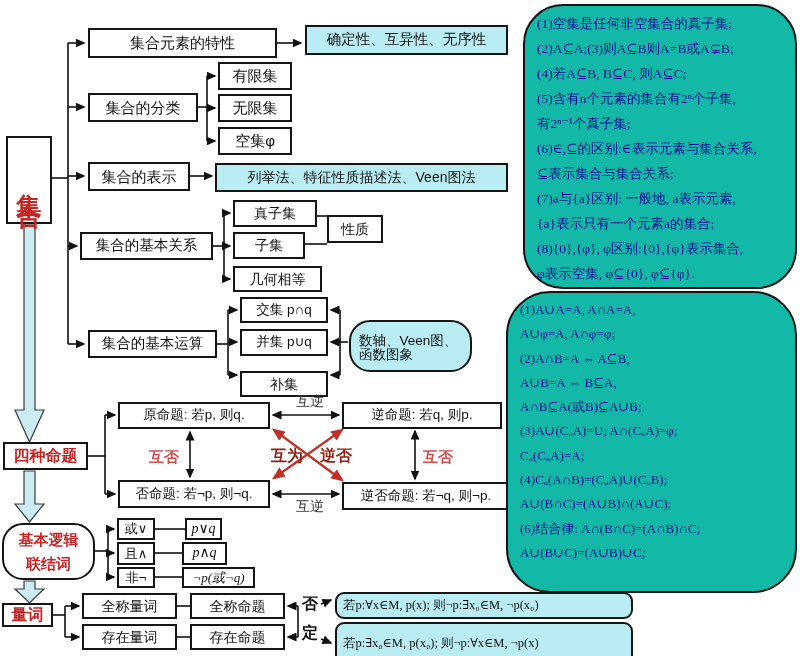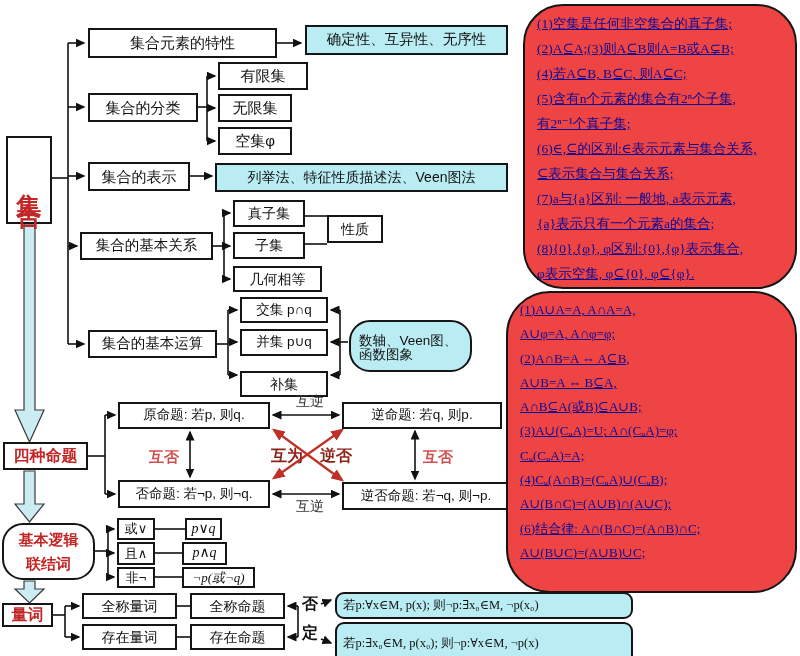--- a/index.html
+++ b/index.html
@@ -9,22 +9,22 @@
   .box{position:absolute;box-sizing:border-box;background:#fff;border:2px solid #151515;
        display:flex;align-items:center;justify-content:center;font-size:15px;color:#111;
        z-index:2;line-height:1.05;white-space:nowrap;}
   .cyan{background:#b9edf3;}
   .round10{border-radius:10px;}
   .round8{border-radius:9px;}
   .redtx{color:#c22727;font-weight:bold;}
   .lbl{position:absolute;z-index:3;display:flex;align-items:center;justify-content:center;
        white-space:nowrap;}
   .serifit{font-family:"Liberation Serif","DejaVu Serif",serif;font-style:italic;}
-  .panel{position:absolute;box-sizing:border-box;background:#ef4444;border:2px solid #151515;
-         z-index:2;color:#0a0a96;font-family:"Liberation Serif","DejaVu Serif",serif;text-decoration:underline;}
+  .panel{position:absolute;box-sizing:border-box;background:#14b8a6;border:2px solid #151515;
+         z-index:2;color:#0a0a96;font-family:"Liberation Serif","DejaVu Serif",serif;}
   .panel .pline{white-space:nowrap;}
   .p1{left:523px;top:4px;width:274px;height:285px;border-radius:40px;padding:5px 6px 4px 12px;}
   .p1 .pline{font-size:13.5px;line-height:25.0px;}
   .p2{left:506px;top:291px;width:291px;height:302px;border-radius:44px;padding:5px 10px 4px 12px;}
   .p2 .pline{font-size:13px;line-height:24.3px;}
   .vroot{writing-mode:vertical-rl;text-orientation:upright;letter-spacing:9px;
          font-size:25px;padding-top:6px;}
   .twoline{flex-direction:column;border-radius:21px;}
 </style>
 </head>
@@ -123,29 +123,29 @@
       <path d="M342,430 L274,478" marker-start="url(#mr)" marker-end="url(#mr)"></path>
     </g>
   </svg>
 
   <div class="box vroot redtx" style="left:6px;top:136px;width:46px;height:88px;">集合</div>
 
   <div class="box" style="left:88px;top:28px;width:189px;height:30px;">集合元素的特性</div>
   <div class="box cyan" style="left:305px;top:25px;width:203px;height:30px;font-size:14.5px;">确定性、互异性、无序性</div>
 
   <div class="box" style="left:88px;top:93px;width:110px;height:29px;">集合的分类</div>
-  <div class="box" style="left:218px;top:62px;width:90px;height:28px;">有限集</div>
+  <div class="box" style="left:218px;top:62px;width:74px;height:28px;">有限集</div>
   <div class="box" style="left:218px;top:94px;width:74px;height:28px;">无限集</div>
   <div class="box" style="left:218px;top:127px;width:74px;height:28px;">空集φ</div>
 
   <div class="box" style="left:88px;top:162px;width:102px;height:29px;">集合的表示</div>
   <div class="box cyan" style="left:215px;top:163px;width:293px;height:29px;font-size:14px;">列举法、特征性质描述法、Veen图法</div>
 
   <div class="box" style="left:80px;top:232px;width:133px;height:28px;font-size:14.5px;">集合的基本关系</div>
-  <div class="box" style="left:233px;top:200px;width:72px;height:27px;font-size:14px;">真子集</div>
+  <div class="box" style="left:233px;top:200px;width:84px;height:27px;font-size:14px;">真子集</div>
   <div class="box" style="left:233px;top:232px;width:72px;height:27px;font-size:14px;">子集</div>
   <div class="box" style="left:233px;top:266px;width:89px;height:26px;font-size:14px;">几何相等</div>
   <div class="box" style="left:327px;top:215px;width:56px;height:28px;font-size:14px;">性质</div>
 
   <div class="box" style="left:88px;top:330px;width:129px;height:28px;font-size:14.5px;">集合的基本运算</div>
   <div class="box" style="left:240px;top:297px;width:88px;height:26px;font-size:13.5px;">交集 p∩q</div>
   <div class="box" style="left:240px;top:329px;width:88px;height:27px;font-size:13.5px;">并集 p∪q</div>
   <div class="box" style="left:240px;top:371px;width:88px;height:26px;font-size:14px;">补集</div>
   <div class="box cyan round10 twoline" style="left:349px;top:320px;width:123px;height:52px;font-size:13.5px;align-items:flex-start;padding:4px 4px 0 8px;">
     <div>数轴、Veen图、</div>

